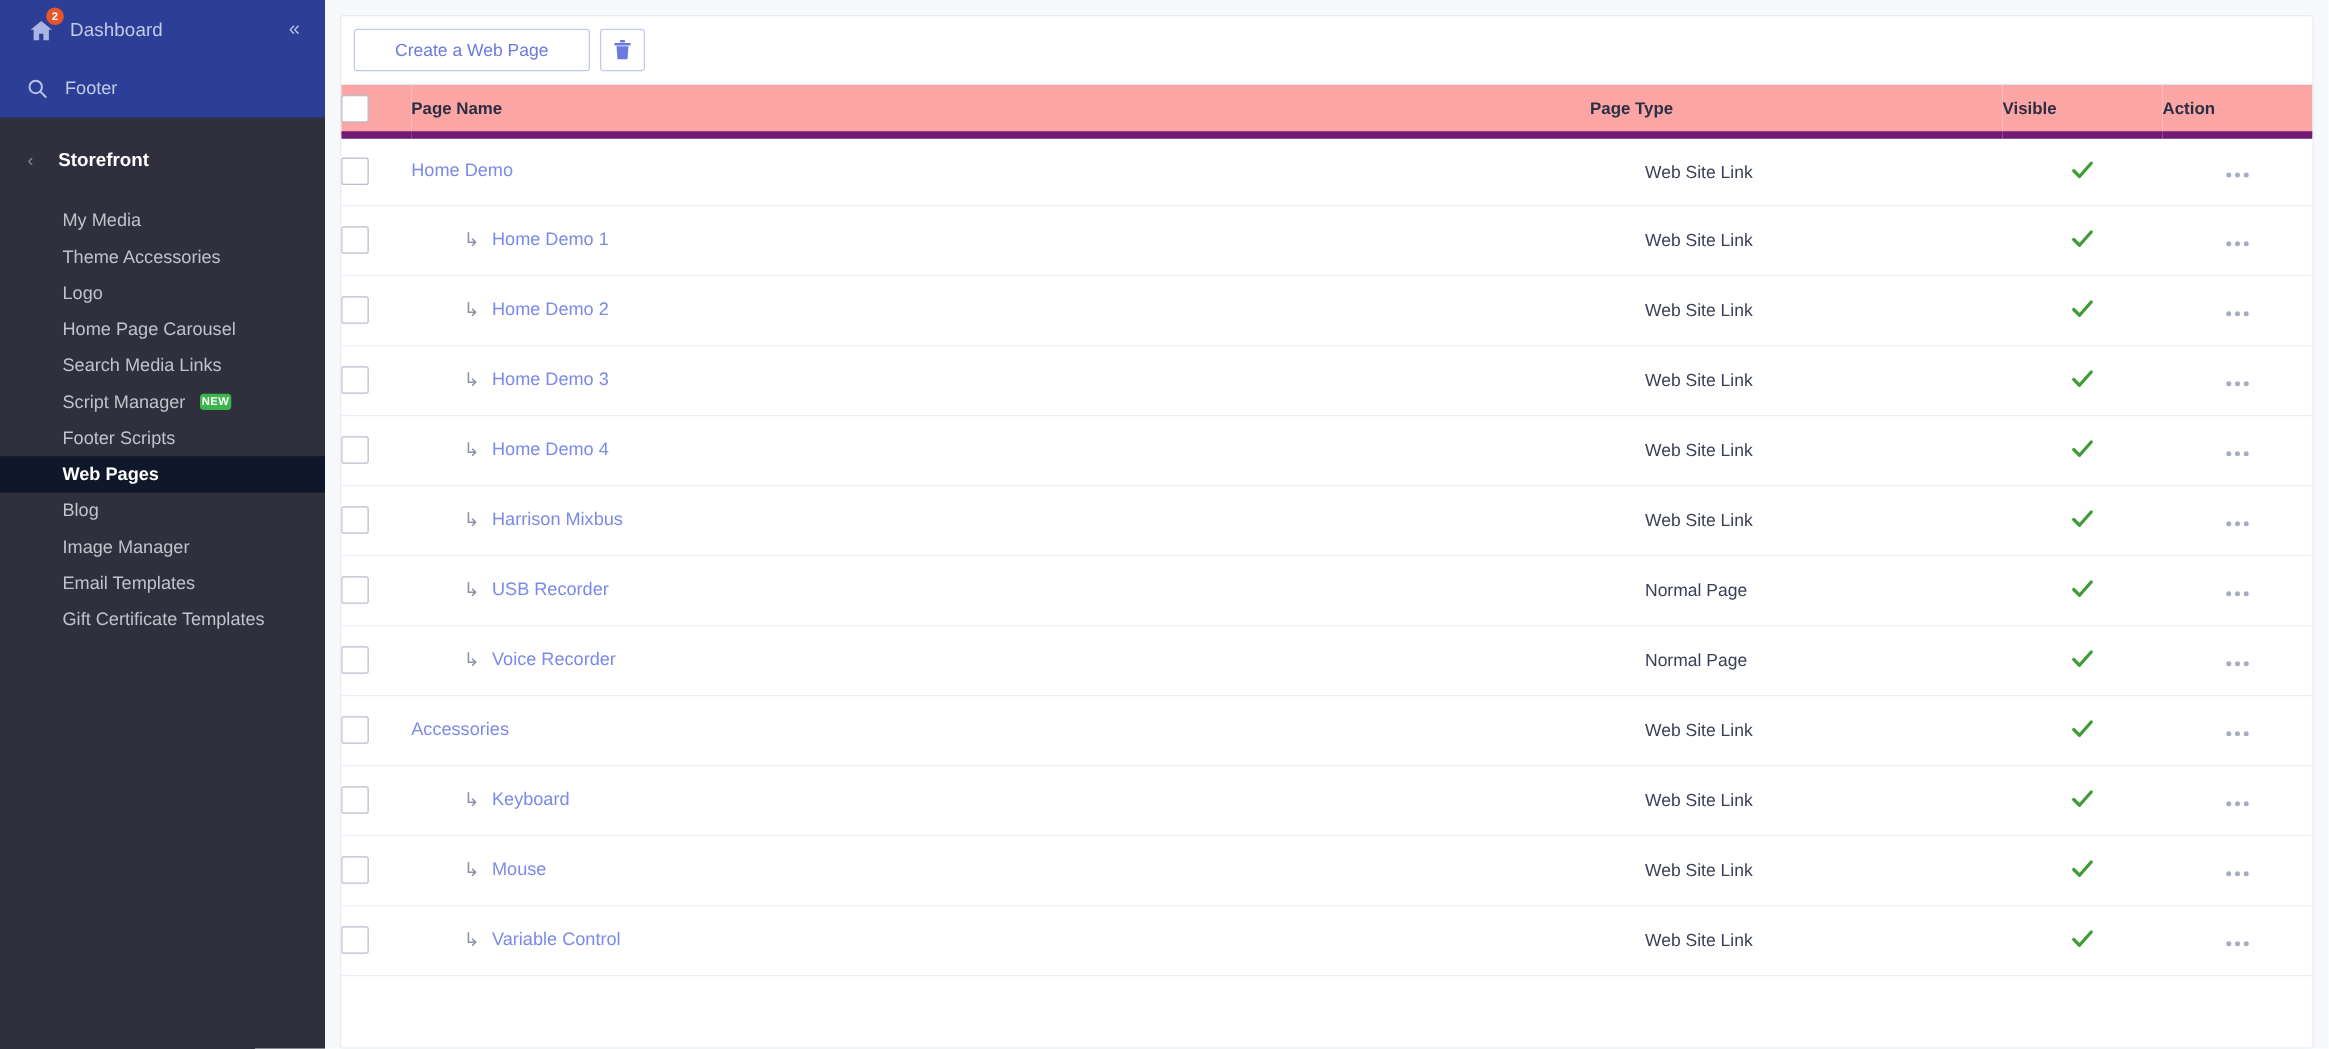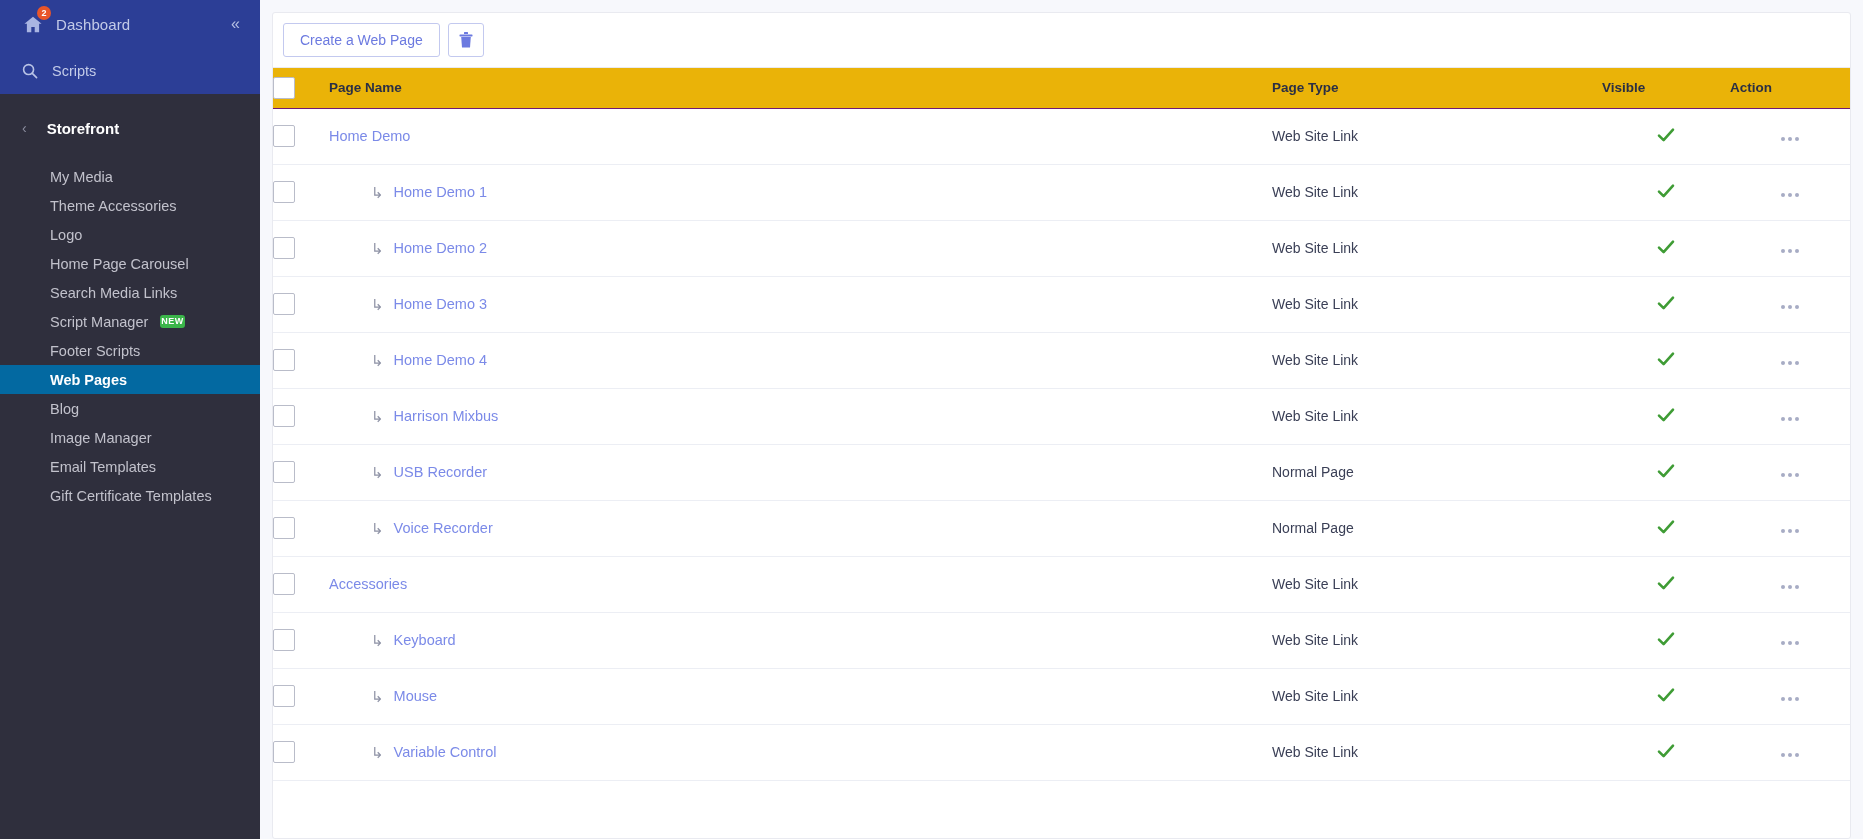--- a/index.html
+++ b/index.html
@@ -143,21 +143,21 @@
     align-items: center;
     height: 29px;
     padding: 0 22px 0 50px;
     color: #c2c2cc;
     font-size: 14.5px;
     cursor: pointer;
     white-space: nowrap;
   }
 
   .nav-item.active {
-    background: #0369a1;
+    background: #0f172a;
     color: #ffffff;
     font-weight: bold;
     text-align: right;
   }
 
   .nav-badge-new {
     background: #3bb54a;
     color: #ffffff;
     font-size: 9px;
     font-weight: bold;
@@ -191,21 +191,21 @@
     align-items: center;
     padding: 0 10px;
     gap: 8px;
   }
 
   .btn-create {
     background: #ffffff;
     border: 1px solid #c3c9ef;
     color: #6c7ae0;
     font-size: 14px;
-    padding: 8px 16px;
+    padding: 8px 32px;
     border-radius: 3px;
     cursor: pointer;
     font-family: "Liberation Sans", sans-serif;
     line-height: 1.2;
   }
 
   .btn-trash {
     background: #ffffff;
     border: 1px solid #c3c9ef;
     border-radius: 3px;
@@ -219,27 +219,27 @@
 
   .trash-icon { width: 14px; height: 16px; display: block; }
 
   table.pages {
     width: 100%;
     border-collapse: collapse;
     table-layout: fixed;
   }
 
   table.pages thead th {
-    background: #eab308;
+    background: #fca5a5;
     height: 40px;
     font-size: 13.5px;
     font-weight: bold;
     color: #2b2f44;
     text-align: left;
-    border-bottom: 1px solid #701a75;
+    border-bottom: 6px solid #701a75;
     padding: 0;
     vertical-align: middle;
   }
 
   .col-check  { width: 56px; }
   .col-name   { width: auto; }
   .col-type   { width: 330px; }
   .col-vis    { width: 128px; }
   .col-action { width: 120px; }
 
@@ -280,21 +280,21 @@
   .name-cell { display: flex; align-items: center; }
   .name-cell.child { padding-left: 42px; }
 
   .sub-arrow {
     color: #8f93a6;
     font-size: 15px;
     margin-right: 10px;
     line-height: 1;
   }
 
-  .type-text { color: #3a3f56; font-size: 14px; }
+  .type-text { color: #3a3f56; font-size: 14px; margin-left: 44px; }
 
   .check-mark { width: 18px; height: 18px; display: inline-block; }
 
   .dots {
     display: inline-flex;
     gap: 3px;
     align-items: center;
     justify-content: center;
     cursor: pointer;
   }
@@ -321,21 +321,21 @@
         </span>
         <span class="dash-label">Dashboard</span>
         <span class="collapse-icon">«</span>
       </div>
 
       <div class="search-row">
         <svg class="search-icon" viewBox="0 0 18 18" aria-hidden="true">
           <circle cx="7.4" cy="7.4" r="5.6" fill="none" stroke="#b9c3e6" stroke-width="1.8"></circle>
           <line x1="11.6" y1="11.6" x2="16.4" y2="16.4" stroke="#b9c3e6" stroke-width="1.8" stroke-linecap="round"></line>
         </svg>
-        <span class="search-label">Scripts</span>
+        <span class="search-label">Footer</span>
       </div>
 
     </div>
 
     <div class="storefront-row">
       <span class="back-chevron">‹</span>
       <span class="storefront-label">Storefront</span>
     </div>
 
     <ul class="nav-list" id="nav-list">

